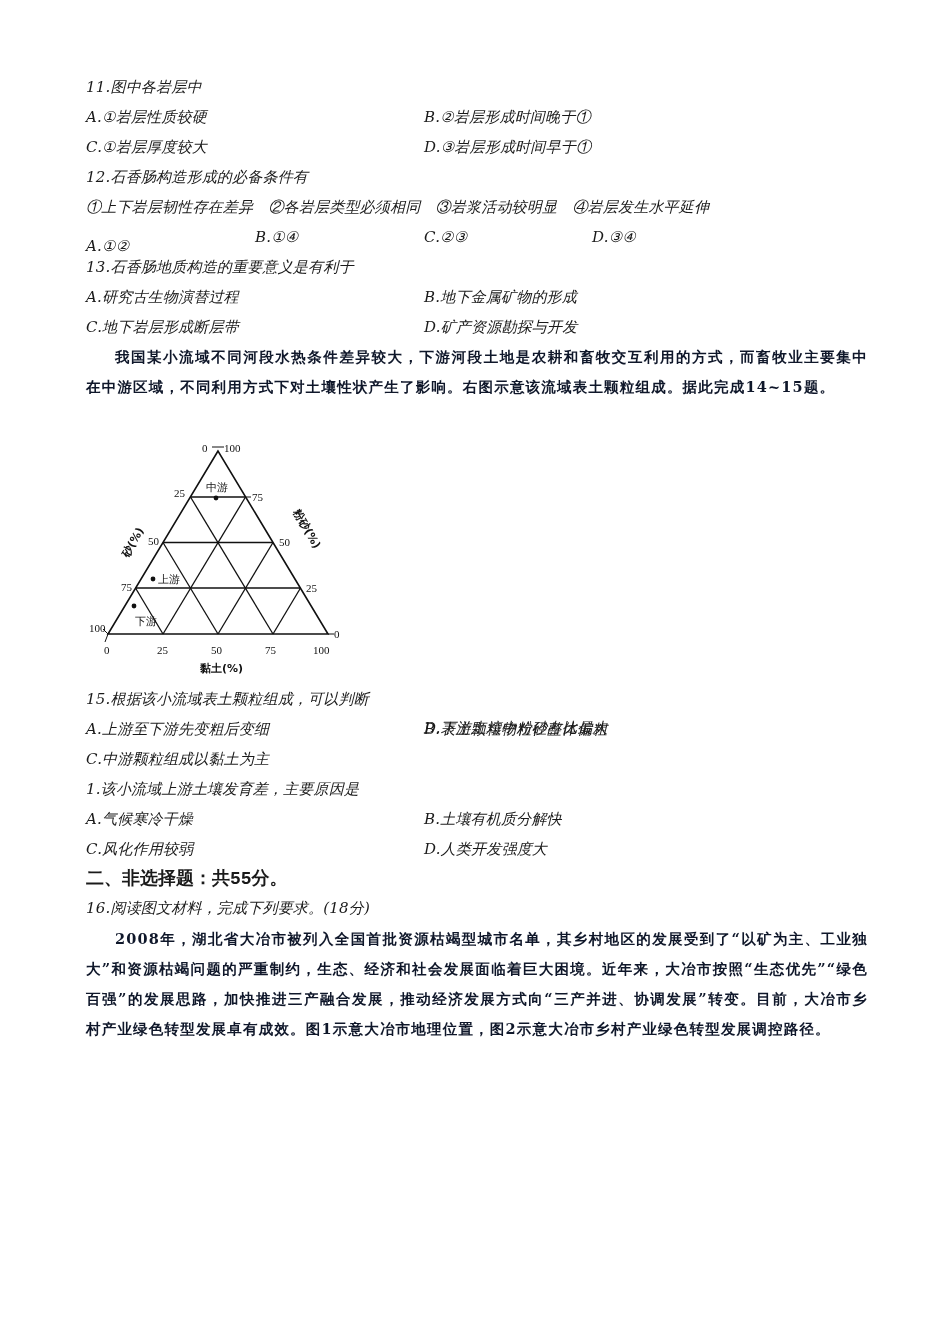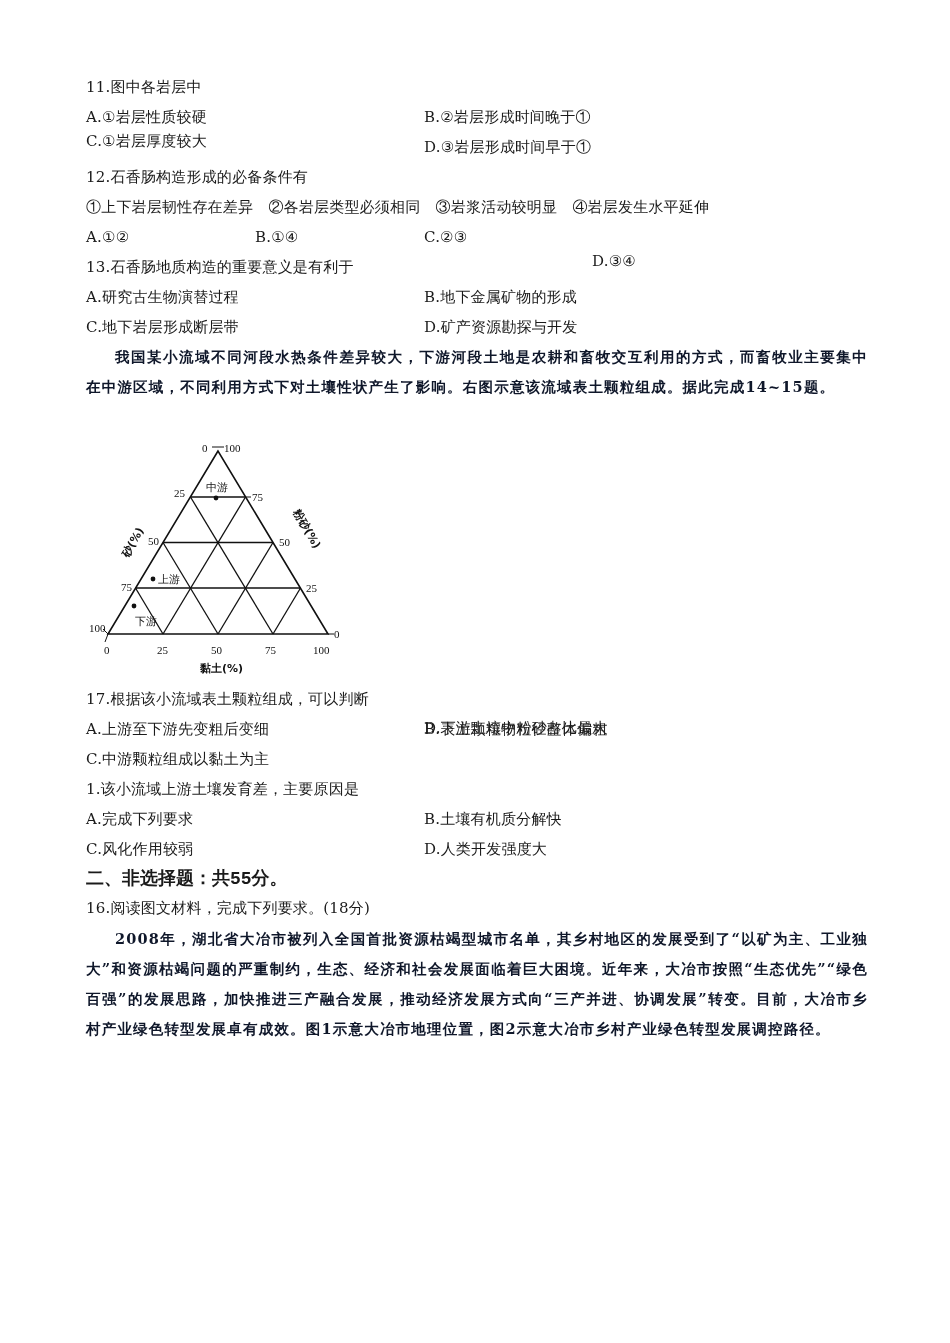--- a/index.html
+++ b/index.html
@@ -3,26 +3,26 @@
 <meta charset="utf-8">
 <style>
   html, body { margin: 0; padding: 0; background: #ffffff; }
   body {
     width: 950px; height: 1343px; position: relative; overflow: hidden;
     font-family: "DejaVu Serif", "Liberation Serif", serif;
     color: #1a1a1a;
   }
   .line {
     position: absolute; left: 86px; font-size: 15px; line-height: 20px;
-    white-space: nowrap; letter-spacing: 0.2px;
+    white-space: nowrap; letter-spacing: 0.2px; font-style: italic;
   }
   .col2 { left: 424px; }
   .opt4-b { left: 255px; }
   .opt4-c { left: 424px; }
-  .opt4-d { left: 592px; margin-top: 24px; }
+  .opt4-d { left: 592px; }
   .para {
     position: absolute; left: 86px; width: 782px; font-size: 14.5px;
     line-height: 30px; text-indent: 2em; text-align: justify;
     letter-spacing: 1.2px; font-weight: bold; color: #0f172a;
   }
   .heading {
     position: absolute; left: 86px; font-size: 18px; font-weight: bold;
     line-height: 22px; font-family: Liberation Mono, monospace;
   }
   .diagram { position: absolute; left: 86px; top: 436px; width: 270px; height: 240px; }
@@ -30,26 +30,26 @@
   .tick { font-size: 11px; font-family: "Liberation Serif", serif; fill: #111; }
   .axlab { font-size: 11px; font-family: "DejaVu Sans", sans-serif; fill: #111; font-weight: bold; }
   .ptlab { font-size: 11px; font-family: "DejaVu Sans", sans-serif; fill: #111; }
 </style>
 </head>
 <body>
 
 <div class="line" style="top:77px">11.图中各岩层中</div>
 <div class="line" style="top:107px">A.①岩层性质较硬</div>
 <div class="line col2" style="top:107px">B.②岩层形成时间晚于①</div>
-<div class="line" style="top:131px">C.①岩层厚度较大</div>
+<div class="line" style="top:137px">C.①岩层厚度较大</div>
 <div class="line col2" style="top:137px">D.③岩层形成时间早于①</div>
 
 <div class="line" style="top:167px">12.石香肠构造形成的必备条件有</div>
 <div class="line" style="top:197px">①上下岩层韧性存在差异　②各岩层类型必须相同　③岩浆活动较明显　④岩层发生水平延伸</div>
-<div class="line" style="top:227px">A.①②</div>
+<div class="line" style="top:236px">A.①②</div>
 <div class="line opt4-b" style="top:227px">B.①④</div>
 <div class="line opt4-c" style="top:227px">C.②③</div>
 <div class="line opt4-d" style="top:227px">D.③④</div>
 
 <div class="line" style="top:257px">13.石香肠地质构造的重要意义是有利于</div>
 <div class="line" style="top:287px">A.研究古生物演替过程</div>
 <div class="line col2" style="top:287px">B.地下金属矿物的形成</div>
 <div class="line" style="top:317px">C.地下岩层形成断层带</div>
 <div class="line col2" style="top:317px">D.矿产资源勘探与开发</div>
 
@@ -110,28 +110,28 @@
     <text class="ptlab" x="206" y="491">中游</text>
 
     <circle cx="153" cy="579" r="2.4" fill="#111"></circle>
     <text class="ptlab" x="158" y="583">上游</text>
 
     <circle cx="134" cy="606" r="2.4" fill="#111"></circle>
     <text class="ptlab" x="135" y="625">下游</text>
   </svg>
 </div>
 
-<div class="line" style="top:689px">17.根据该小流域表土颗粒组成，可以判断</div>
+<div class="line" style="top:689px">15.根据该小流域表土颗粒组成，可以判断</div>
 <div class="line" style="top:719px">A.上游至下游先变粗后变细</div>
 <div class="line col2" style="top:719px">B.表土颗粒物粒径整体偏粗</div>
 <div class="line" style="top:749px">C.中游颗粒组成以黏土为主</div>
 <div class="line col2" style="top:718px">D.下游土壤中粉砂占比最大</div>
 
 <div class="line" style="top:779px">1.该小流域上游土壤发育差，主要原因是</div>
-<div class="line" style="top:809px">A.完成下列要求</div>
+<div class="line" style="top:809px">A.气候寒冷干燥</div>
 <div class="line col2" style="top:809px">B.土壤有机质分解快</div>
 <div class="line" style="top:839px">C.风化作用较弱</div>
 <div class="line col2" style="top:839px">D.人类开发强度大</div>
 
 <div class="heading" style="top:868px">二、非选择题：共55分。</div>
 
 <div class="line" style="top:898px">16.阅读图文材料，完成下列要求。(18分)</div>
 <div class="para" style="top:924px">2008年，湖北省大冶市被列入全国首批资源枯竭型城市名单，其乡村地区的发展受到了“以矿为主、工业独大”和资源枯竭问题的严重制约，生态、经济和社会发展面临着巨大困境。近年来，大冶市按照“生态优先”“绿色百强”的发展思路，加快推进三产融合发展，推动经济发展方式向“三产并进、协调发展”转变。目前，大冶市乡村产业绿色转型发展卓有成效。图1示意大冶市地理位置，图2示意大冶市乡村产业绿色转型发展调控路径。</div>
 
 </body></html>

